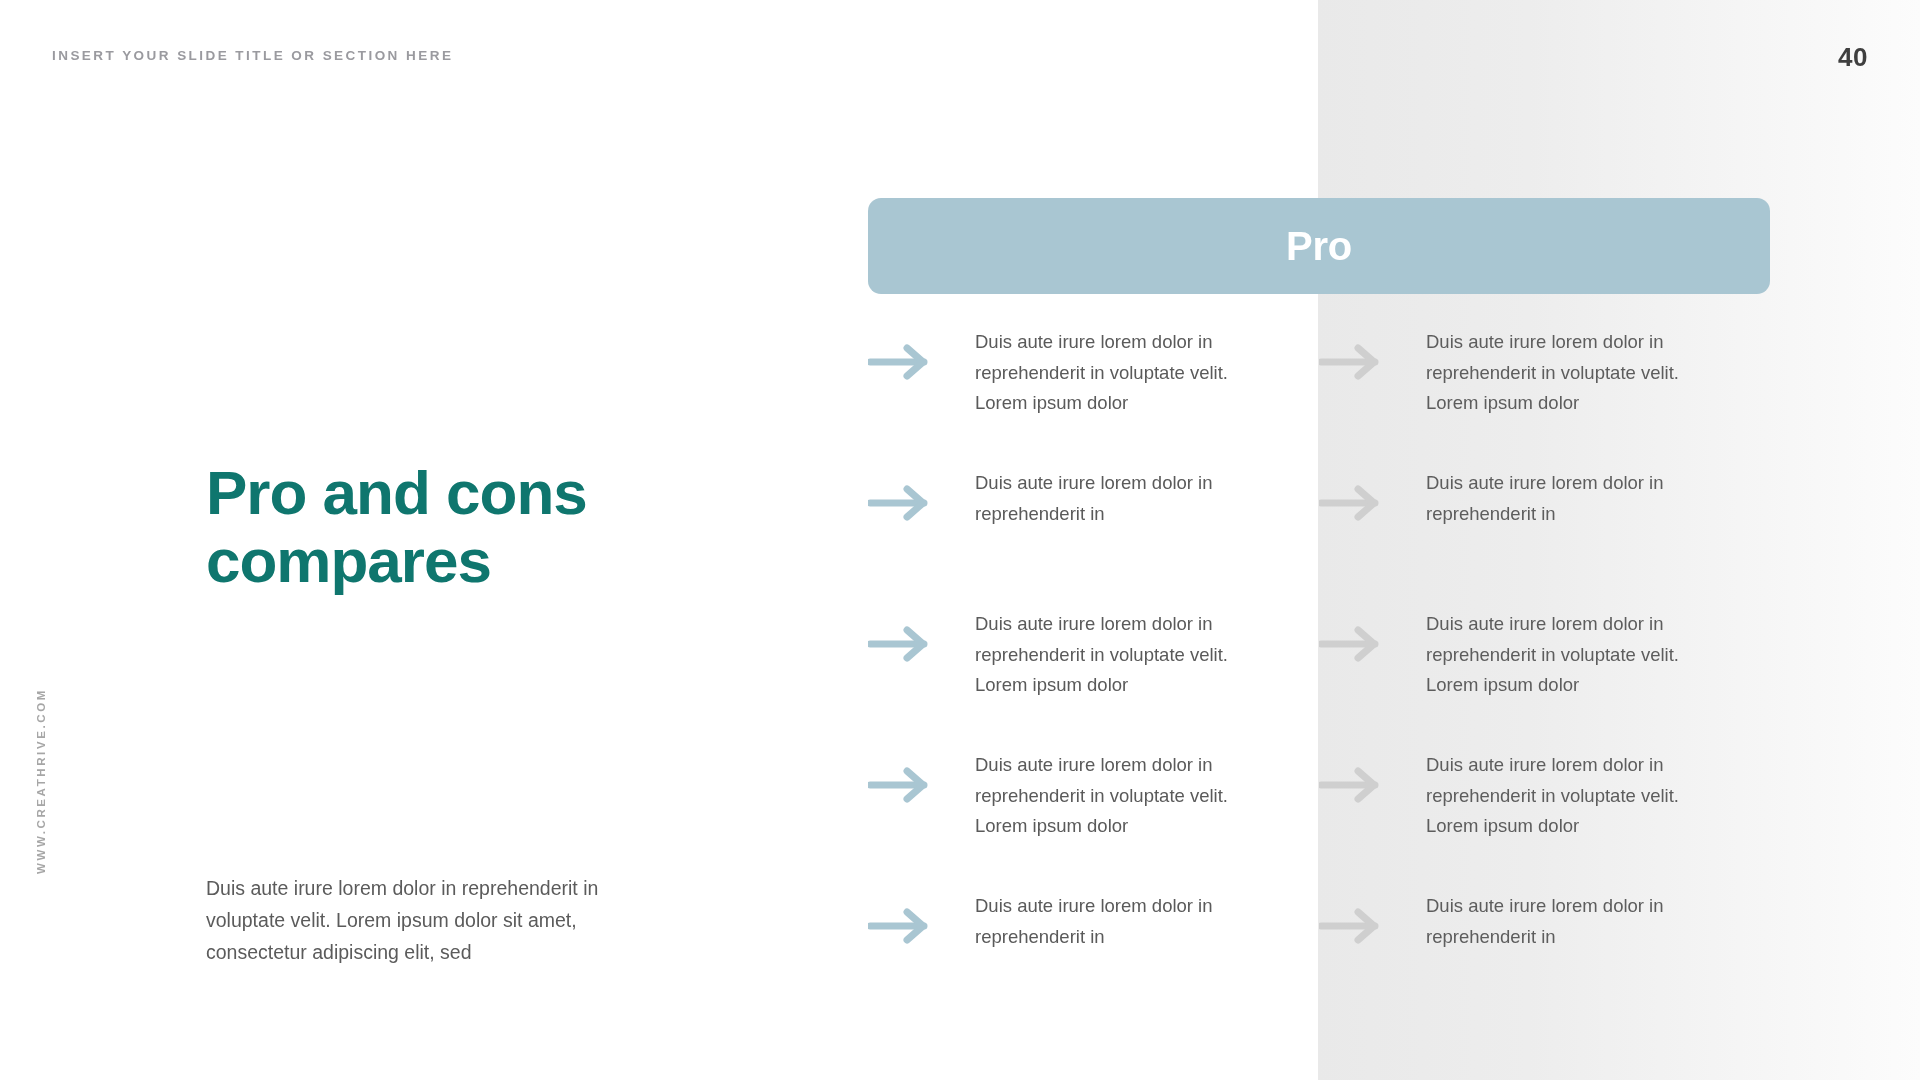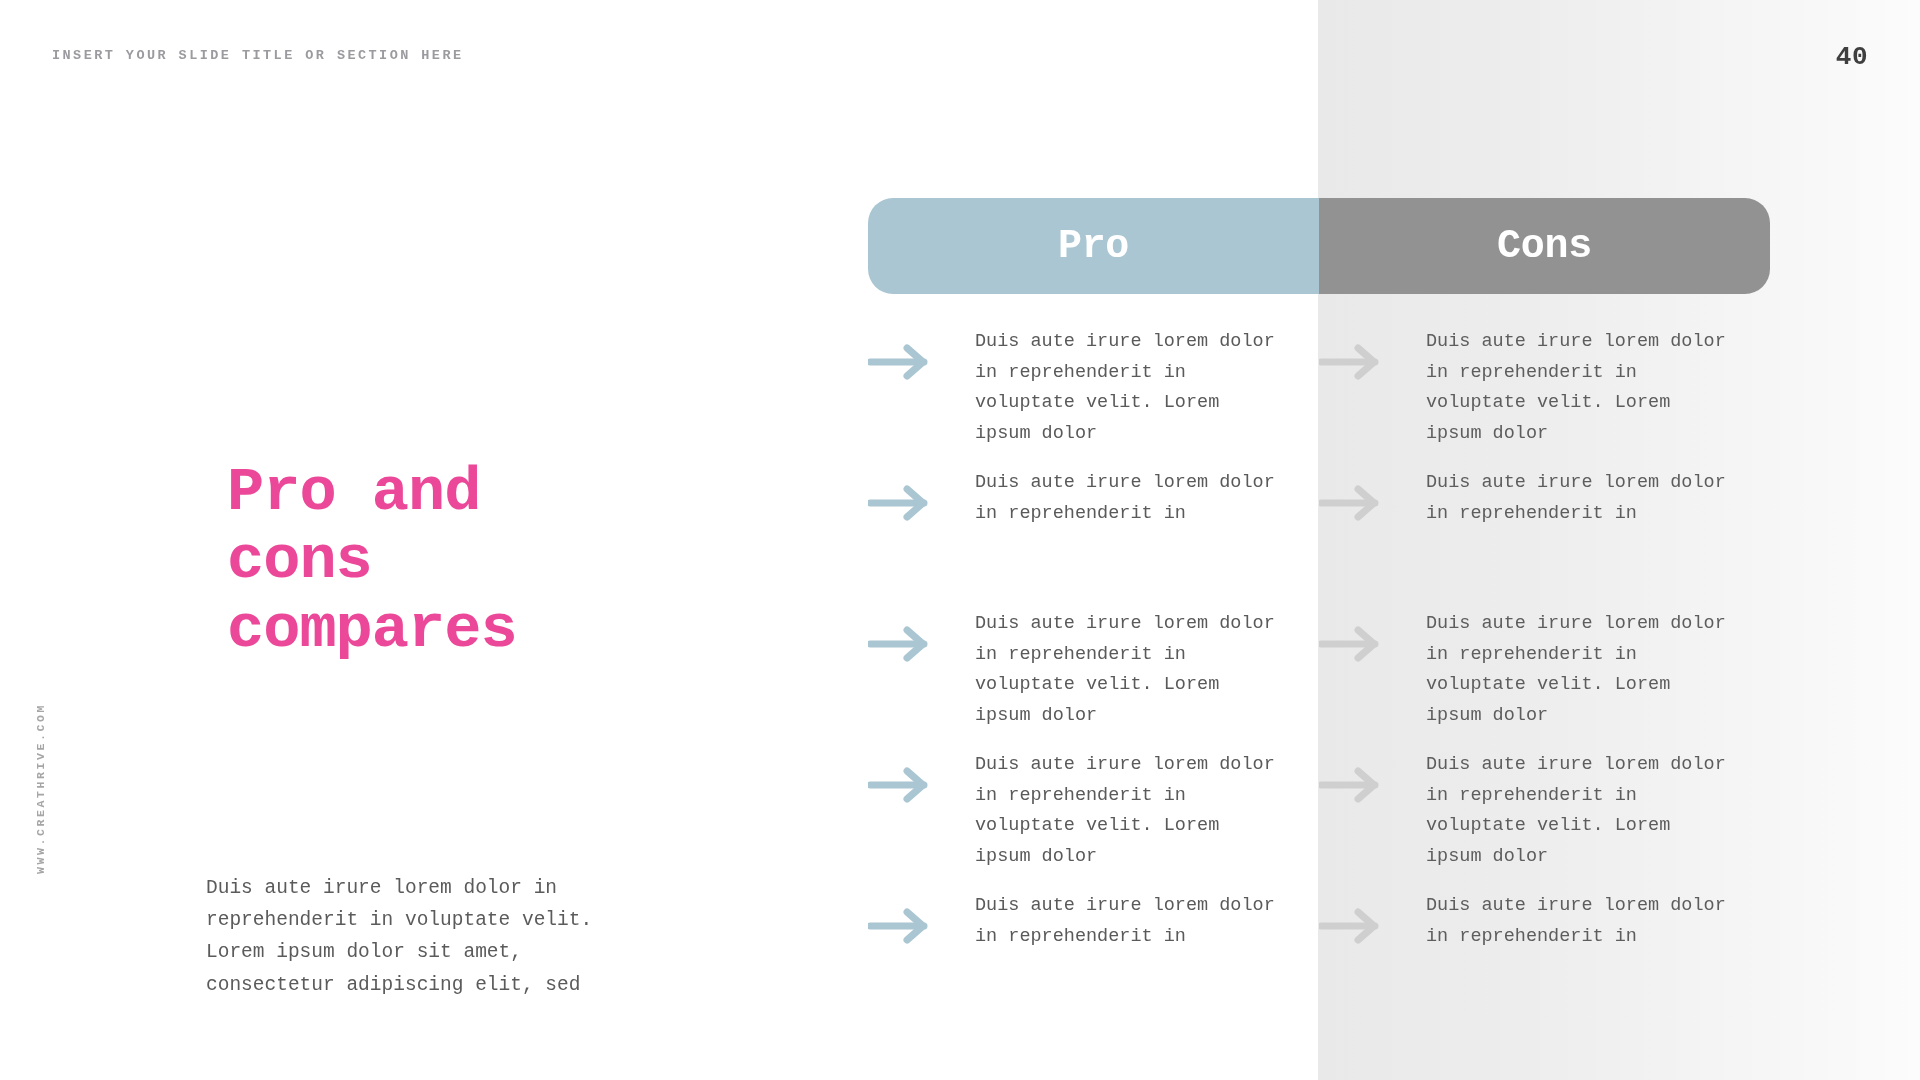--- a/index.html
+++ b/index.html
@@ -7,21 +7,21 @@
     padding: 0;
     background: #ffffff;
   }
 
   .slide {
     position: relative;
     width: 1920px;
     height: 1080px;
     background: #ffffff;
     overflow: hidden;
-    font-family: Liberation Mono, monospace;
+    font-family: Liberation Sans, sans-serif;
   }
 
   
   .right-panel {
     position: absolute;
     left: 1318px;
     top: 0;
     width: 602px;
     height: 1080px;
     background: linear-gradient(to right, #e9e9e9 0%, #ededed 35%, #f5f5f5 70%, #fcfcfc 100%);
@@ -67,42 +67,41 @@
   
   .main-title {
     position: absolute;
     left: 206px;
     top: 417px;
     width: 430px;
     font-size: 62px;
     line-height: 1.11;
     font-weight: bold;
     letter-spacing: -1px;
-    color: #ec4899;
-    margin-left: 21px;
+    color: #0f766e;
   }
 
   .lead-paragraph {
     position: absolute;
     left: 206px;
     top: 852px;
     width: 420px;
     font-size: 19.5px;
     line-height: 1.66;
     color: #5b5b5b;
   }
 
   
   .header-bar {
     position: absolute;
     left: 868px;
     top: 198px;
     width: 902px;
     height: 96px;
-    border-radius: 25px;
+    border-radius: 13px;
     overflow: hidden;
     display: flex;
   }
 
   .header-cell {
     flex: 1 1 50%;
     display: flex;
     align-items: center;
     justify-content: center;
     font-size: 40px;
@@ -173,23 +172,20 @@
   <div class="site-url">WWW.CREATHRIVE.COM</div>
 
   <h1 class="main-title">Pro and cons compares</h1>
 
   <p class="lead-paragraph">Duis aute irure lorem dolor in reprehenderit in voluptate velit. Lorem ipsum dolor sit amet, consectetur adipiscing elit, sed</p>
 
   <div class="header-bar">
     <div class="header-cell pro">
       <span>Pro</span>
     </div>
-    <div class="header-cell cons">
-      <span>Cons</span>
-    </div>
   </div>
 
   <div class="columns">
     <div class="column pro" id="col-pro">
         <div class="row">
           <div class="arrow-cell">
             <span class="arrow-icon"><svg width="62" height="36" viewBox="0 0 62 36" fill="none" xmlns="http://www.w3.org/2000/svg">
                 <path d="M2 18 H56" stroke="#a9c6d2" stroke-width="7" stroke-linecap="round"></path>
                 <path d="M39 4 L55 18 L39 32" stroke="#a9c6d2" stroke-width="7" stroke-linecap="round" stroke-linejoin="round" fill="none"></path>
               </svg></span>

